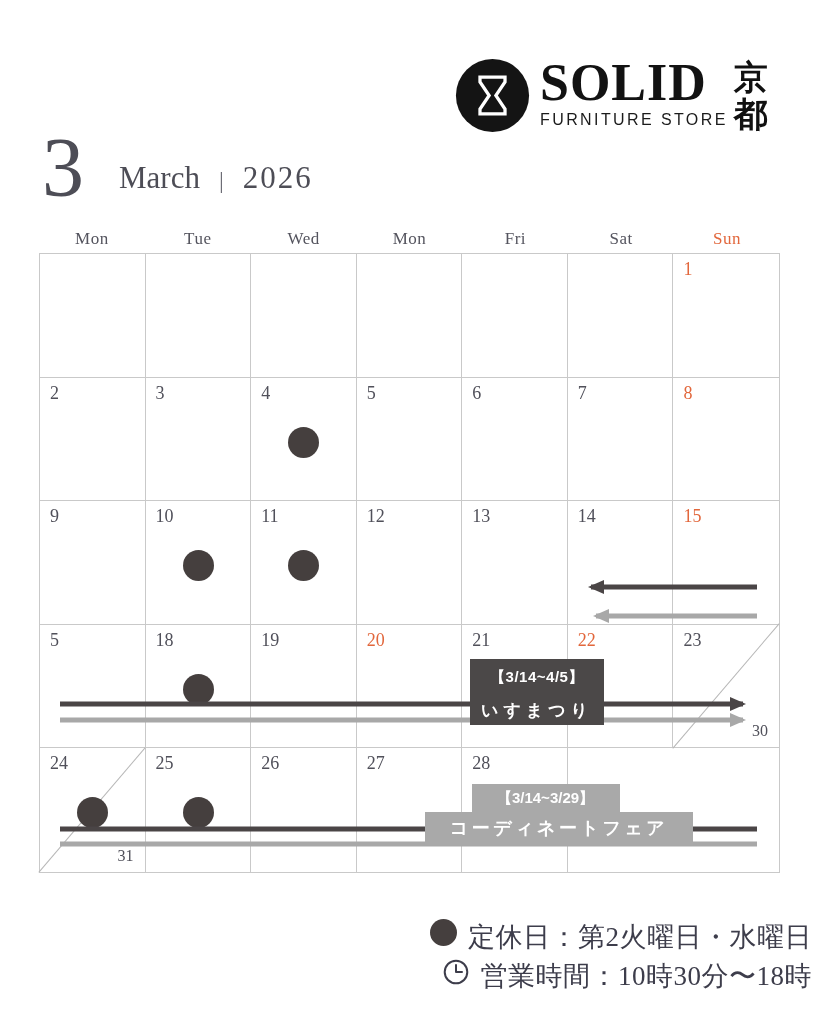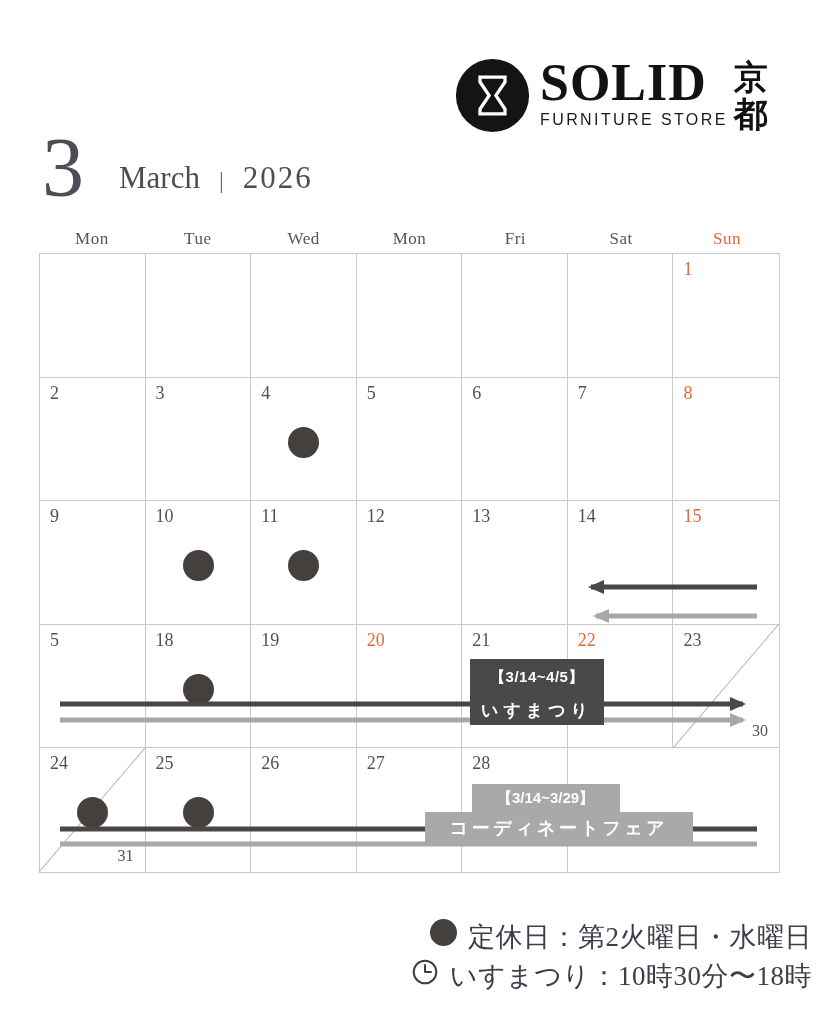--- a/index.html
+++ b/index.html
@@ -229,17 +229,17 @@
   <div class="legend">
     <div class="legend-row">
       <span class="legend-dot"></span>
       <span class="legend-text">定休日：第2火曜日・水曜日</span>
     </div>
     <div class="legend-row">
       <svg class="legend-clock" width="28" height="28" viewBox="0 0 28 28">
         <circle cx="14" cy="14" r="11.3" fill="none" stroke="#3d3d4b" stroke-width="2"></circle>
         <path d="M14 14 L14 7 M14 14 L20 14" fill="none" stroke="#3d3d4b" stroke-width="2" stroke-linecap="round"></path>
       </svg>
-      <span class="legend-text">いすまつり：10時30分〜18時</span>
+      <span class="legend-text">営業時間：10時30分〜18時</span>
     </div>
   </div>
 
 </div>
 
 </body></html>

